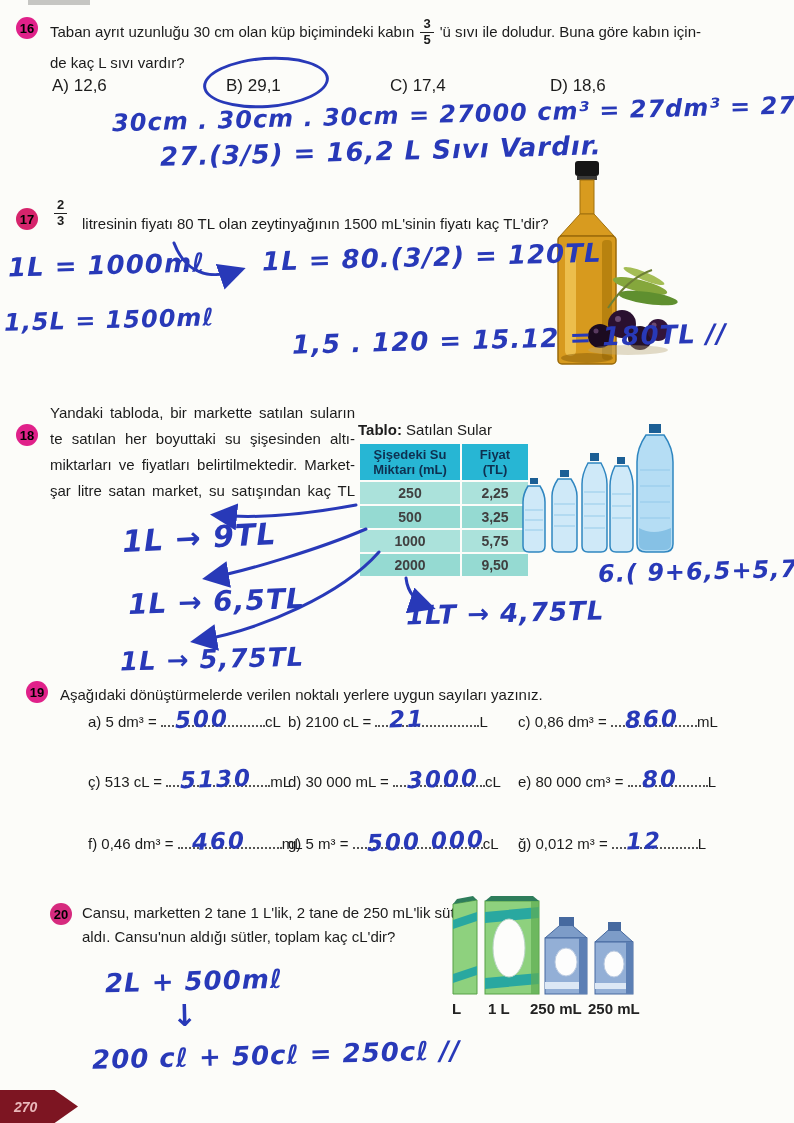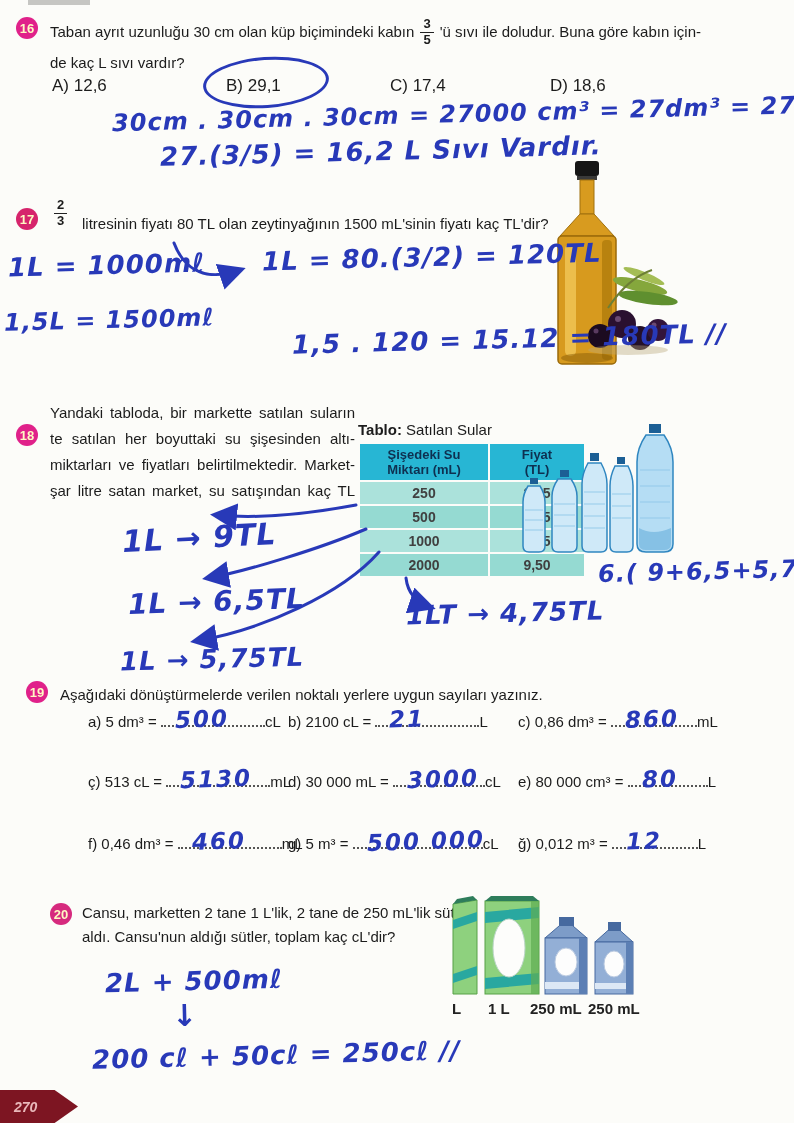--- a/index.html
+++ b/index.html
@@ -2,21 +2,21 @@
 <html><head>
 <meta charset="utf-8">
 <style>
   html,body{margin:0;padding:0;}
   body{width:794px;height:1123px;overflow:hidden;background:#e9e9e9;}
   #page{position:relative;width:794px;height:1123px;background:#fcfcf9;
         font-family:"Liberation Sans",sans-serif;color:#1c1c1c;overflow:hidden;}
 
   .abs{position:absolute;}
   .badge{position:absolute;width:22px;height:22px;border-radius:50%;
-         color:#fef9c3;font-size:13px;font-weight:bold;display:flex;
+         color:#000000;font-size:13px;font-weight:bold;display:flex;
          align-items:center;justify-content:center;}
   .ptext{font-size:15px;line-height:22px;}
   .frac{display:inline-flex;flex-direction:column;align-items:center;
         font-size:13px;font-weight:bold;line-height:1.15;}
   .frac .fn{border-bottom:1.5px solid #222;padding:0 3px;}
   .opt{font-size:17px;}
 
   
   .hw{position:absolute;font-family:"DejaVu Sans",sans-serif;font-style:italic;
       font-weight:bold;color:#2839b8;white-space:nowrap;letter-spacing:1px;
@@ -29,21 +29,21 @@
   
   .q18line{width:305px;font-size:15px;line-height:26px;text-align:justify;
            text-align-last:justify;}
   .q18line.last{text-align-last:left;}
 
   
   .tbl-title{position:absolute;left:358px;top:421px;font-size:15px;}
   table.sales{position:absolute;left:358px;top:442px;border-collapse:separate;
               border-spacing:2px;background:#fcfcf9;}
   table.sales th{background:#27b6d4;color:#0e3050;font-size:13px;font-weight:bold;
-                 white-space:pre-line;padding:3px 16px;line-height:15px;}
+                 white-space:pre-line;padding:3px 2px;line-height:15px;}
   table.sales th:first-child{width:96px;} table.sales th:last-child{width:62px;}
   table.sales td{font-size:14px;font-weight:bold;color:#404040;text-align:center;
                  padding:2px 16px;height:18px;}
   tr.r-even td{background:#abe2db;} tr.r-odd td{background:#95dad2;}
 
   
   .q19item{position:absolute;font-size:15px;white-space:nowrap;}
   .dots{display:inline-block;width:104px;border-bottom:2px dotted #555;
         position:relative;height:13px;vertical-align:baseline;}
   .dots .ans{position:absolute;left:14px;bottom:-7px;font-family:"DejaVu Sans",sans-serif;

